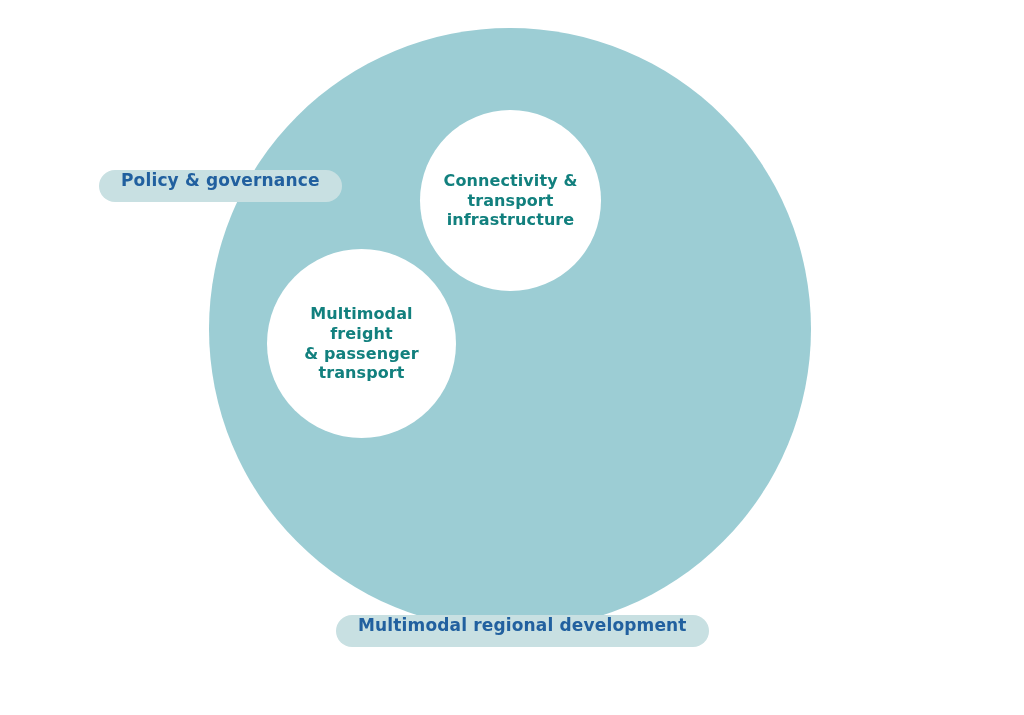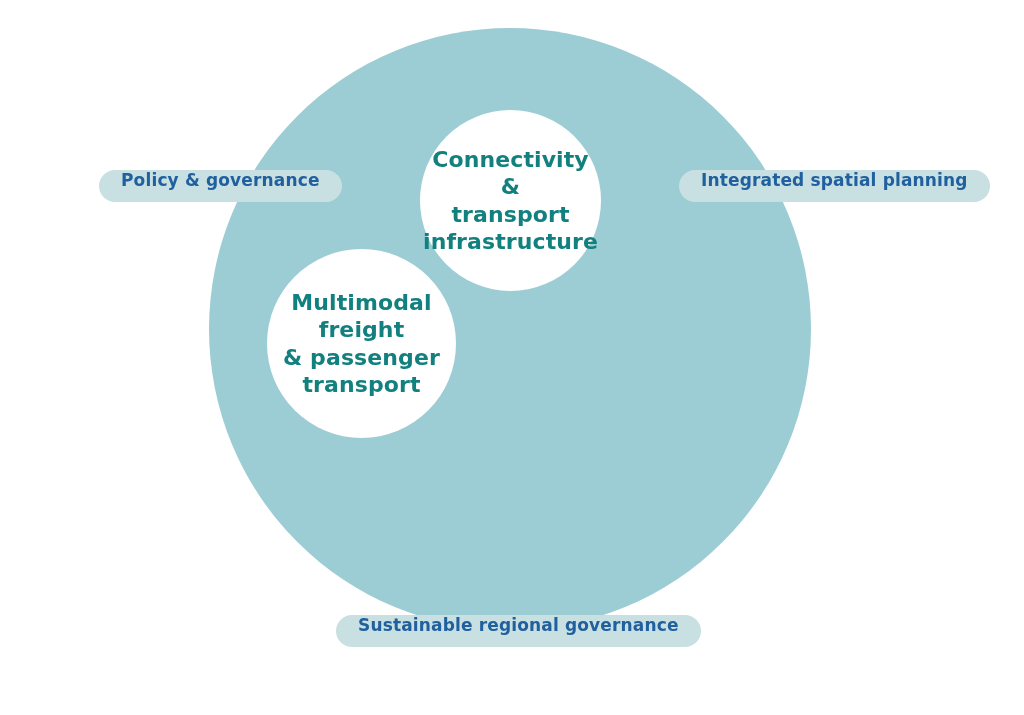--- a/index.html
+++ b/index.html
@@ -38,21 +38,21 @@
     background: #ffffff;
     display: flex;
     align-items: center;
     justify-content: center;
     text-align: center;
     box-sizing: border-box;
   }
   .bubble-text {
     color: #12807e;
     font-weight: bold;
-    font-size: 22px;
+    font-size: 16px;
     line-height: 1.24;
     letter-spacing: 0.1px;
     padding: 0 10px;
     white-space: pre-line;
   }
 
   .bubble-top {
     left: 420px;
     top: 110px;
     width: 181px;
@@ -129,21 +129,18 @@
 &amp; passenger
 transport</span>
   </div>
 
 
 
   <div class="pill pill-left">
     <span class="pill-text">Policy &amp; governance</span>
   </div>
 
-  <div class="pill pill-right">
-    <span class="pill-text">Integrated spatial planning</span>
-  </div>
 
   <div class="pill pill-bottom">
-    <span class="pill-text">Sustainable regional governance</span>
+    <span class="pill-text">Multimodal regional development</span>
   </div>
 
 </div>
 
 </body></html>

